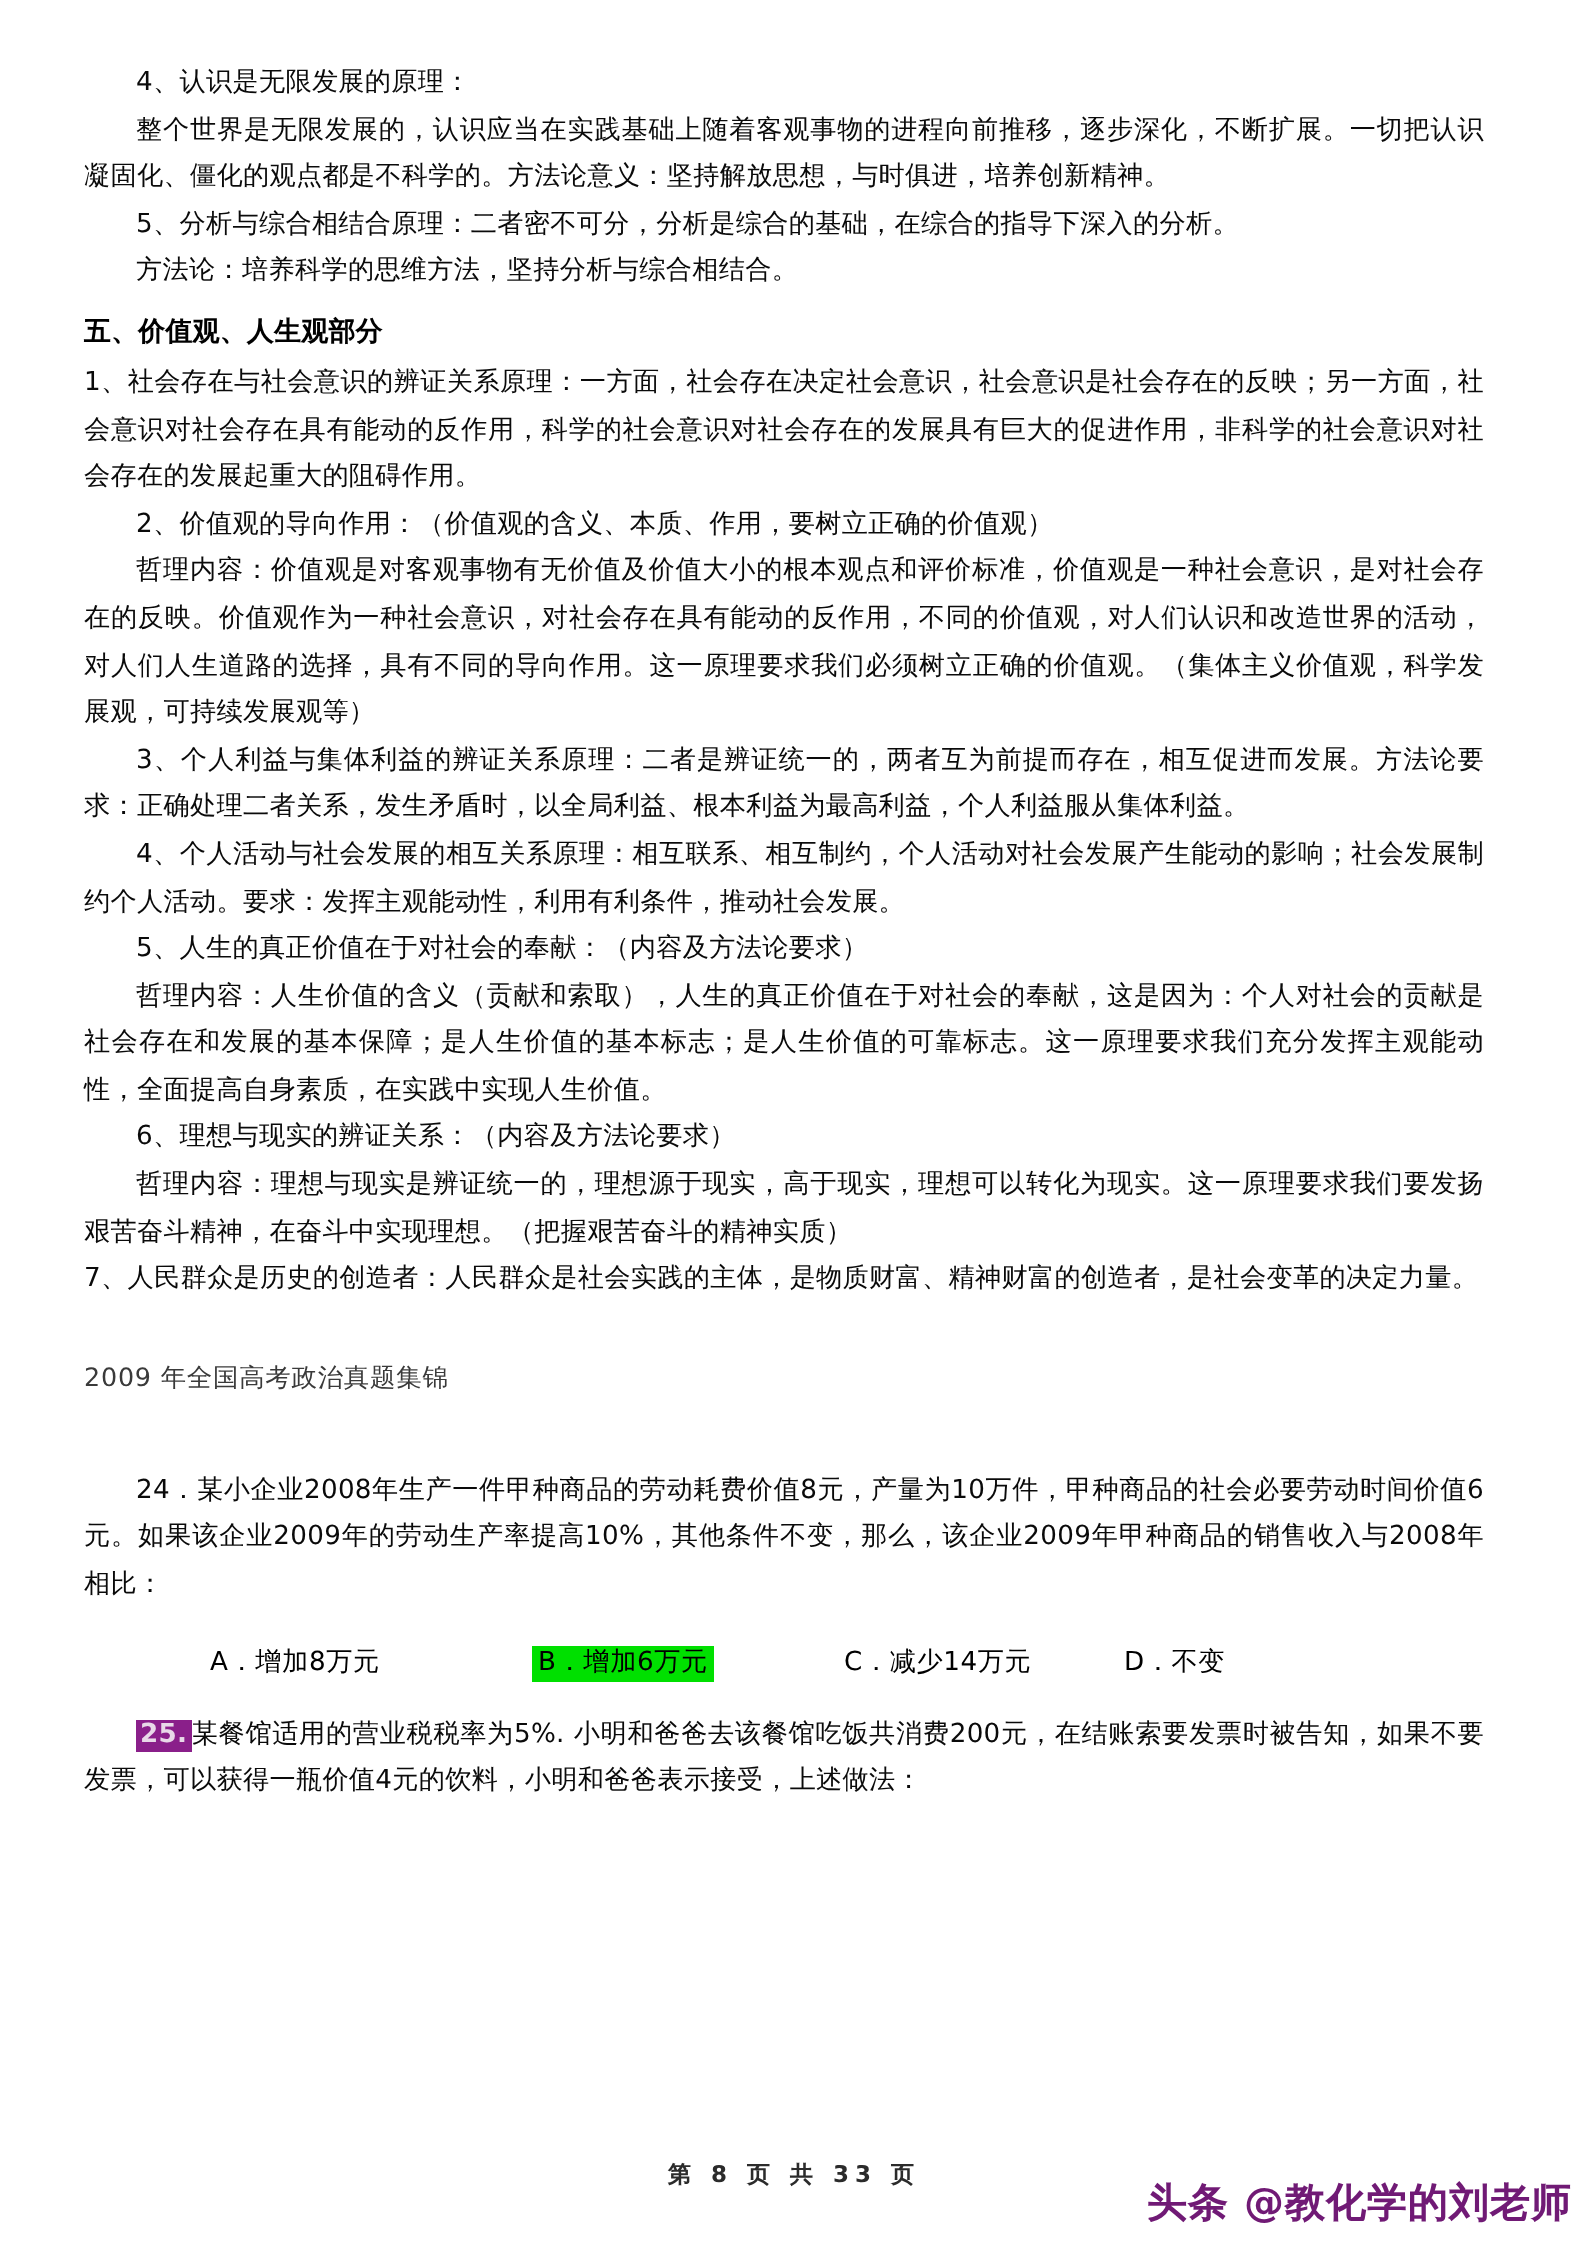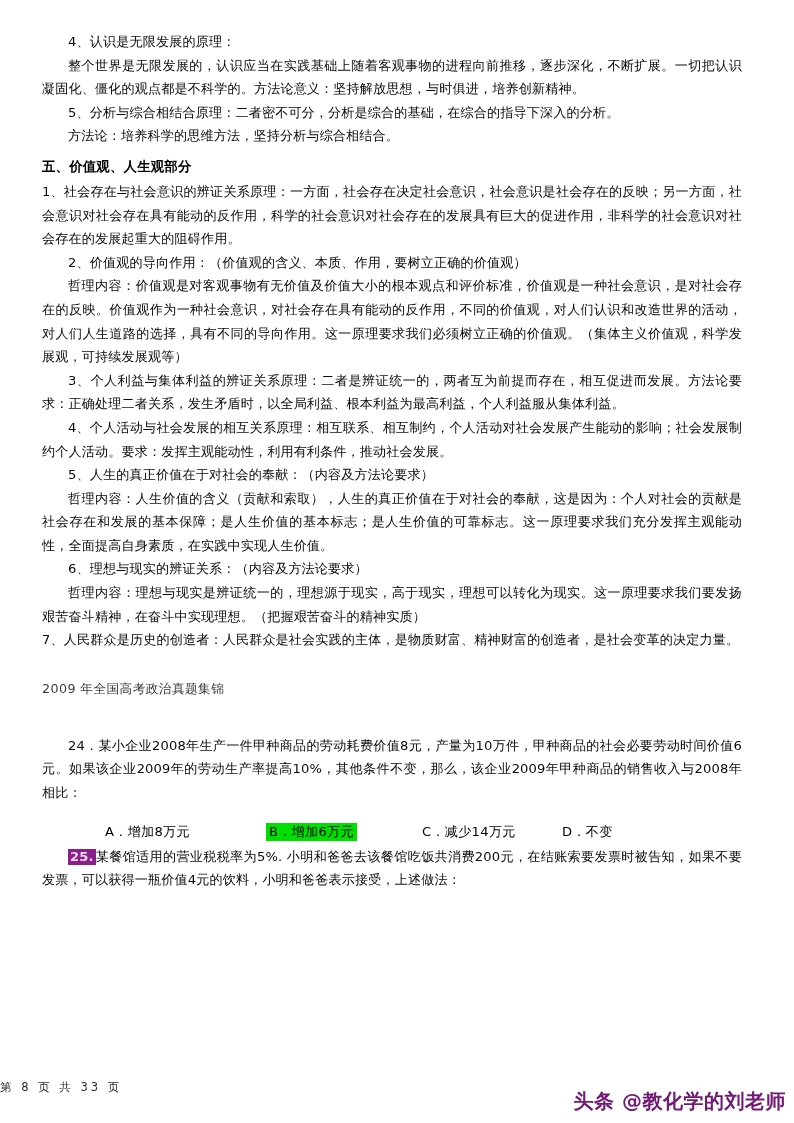--- a/index.html
+++ b/index.html
@@ -98,31 +98,32 @@
     padding: 1px 3px 2px 3px;
     color: #000;
   }
   .hl-purple {
     background: #8a1f8a;
     color: #e8d8e8;
     padding: 0px 2px 1px 2px;
     font-weight: bold;
   }
 
-  .q25 { }
+  .q25 { margin-top: 11px; }
 
   
   .footer {
     position: absolute;
     left: 0;
     top: 1079px;
     width: 794px;
     height: 16px;
     overflow: hidden;
-    text-align: left;
+    text-align: center;
+    font-weight: bold;
   }
   .footer-inner {
     font-size: 11.5px;
     line-height: 16px;
     color: #2b2b2b;
     letter-spacing: 3px;
     white-space: nowrap;
   }
 
   

